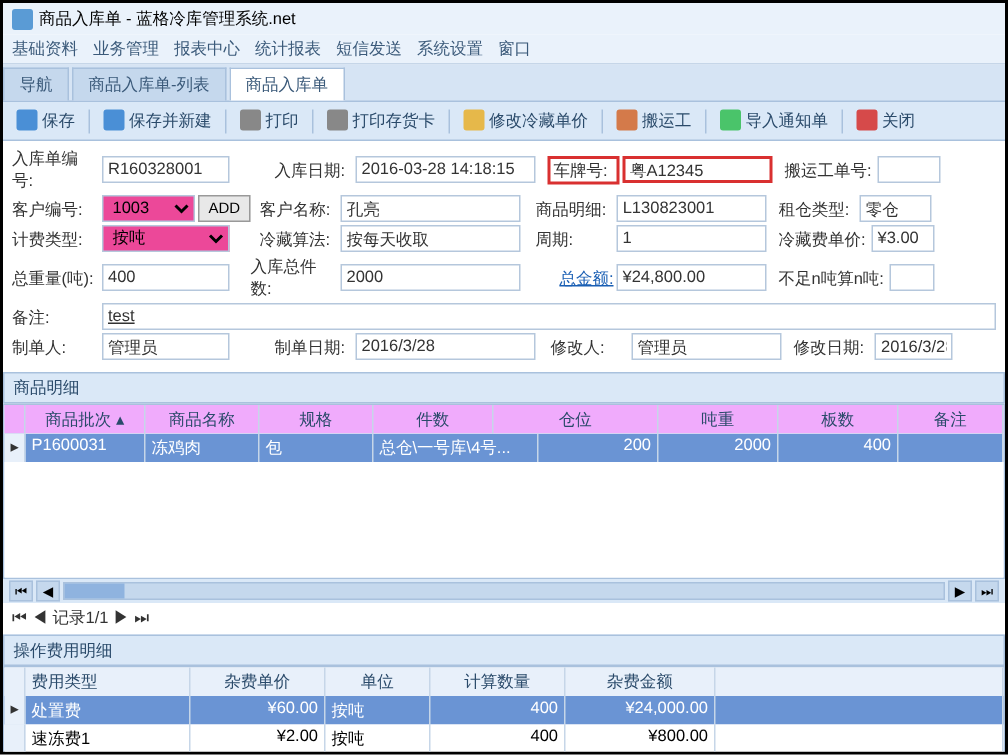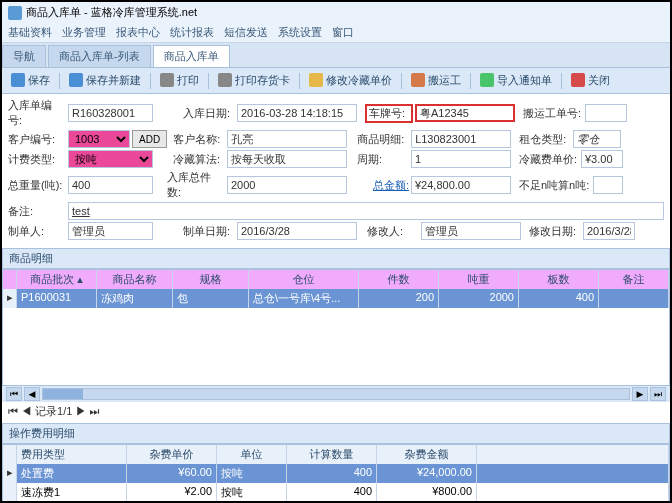--- a/index.html
+++ b/index.html
@@ -119,21 +119,21 @@
   </div>
   <div class="frow">
     <span class="flabel">客户编号:</span>
     <select class="fsel" style="width:62px"><option>1003</option></select>
     <button class="addbtn">ADD</button>
     <span class="flabel" style="width:52px;margin-left:4px">客户名称:</span>
     <input class="finput" style="width: 120px;" value="孔亮">
     <span class="flabel" style="width:52px;margin-left:8px">商品明细:</span>
     <input class="finput" style="width: 100px;" value="L130823001">
     <span class="flabel" style="width:52px;margin-left:6px">租仓类型:</span>
-    <input class="finput" style="width: 48px; font-style: italic;" value="零仓">
+    <input class="finput" style="width: 48px;" value="零仓">
   </div>
   <div class="frow">
     <span class="flabel">计费类型:</span>
     <select class="fsel" style="width:85px"><option>按吨</option></select>
     <span class="flabel" style="width:52px;margin-left:18px">冷藏算法:</span>
     <input class="finput" style="width: 120px;" value="按每天收取">
     <span class="flabel" style="width:52px;margin-left:8px">周期:</span>
     <input class="finput" style="width: 100px;" value="1">
     <span class="flabel" style="width:60px;margin-left:6px">冷藏费单价:</span>
     <input class="finput" style="width: 42px;" value="¥3.00">
@@ -164,22 +164,22 @@
   </div>
 </div>
 
 <div class="section-h">商品明细</div>
 <div class="grid">
   <div class="ghead">
     <div class="gh" style="width:14px"></div>
     <div class="gh" style="width:80px"><span>商品批次</span> <span>▴</span></div>
     <div class="gh" style="width:76px">商品名称</div>
     <div class="gh" style="width:76px">规格</div>
+    <div class="gh" style="width:80px">件数</div>
     <div class="gh" style="width:110px">仓位</div>
-    <div class="gh" style="width:80px">件数</div>
     <div class="gh" style="width:80px">吨重</div>
     <div class="gh" style="width:80px">板数</div>
     <div class="gh" style="flex:1">备注</div>
   </div>
   <div class="gbody">
     <div class="grow sel">
       <div class="gc" style="width:14px;background:#e8f0fa;color:#333">▸</div>
       <div class="gc" style="width:80px">P1600031</div>
       <div class="gc" style="width:76px">冻鸡肉</div>
       <div class="gc" style="width:76px">包</div>

